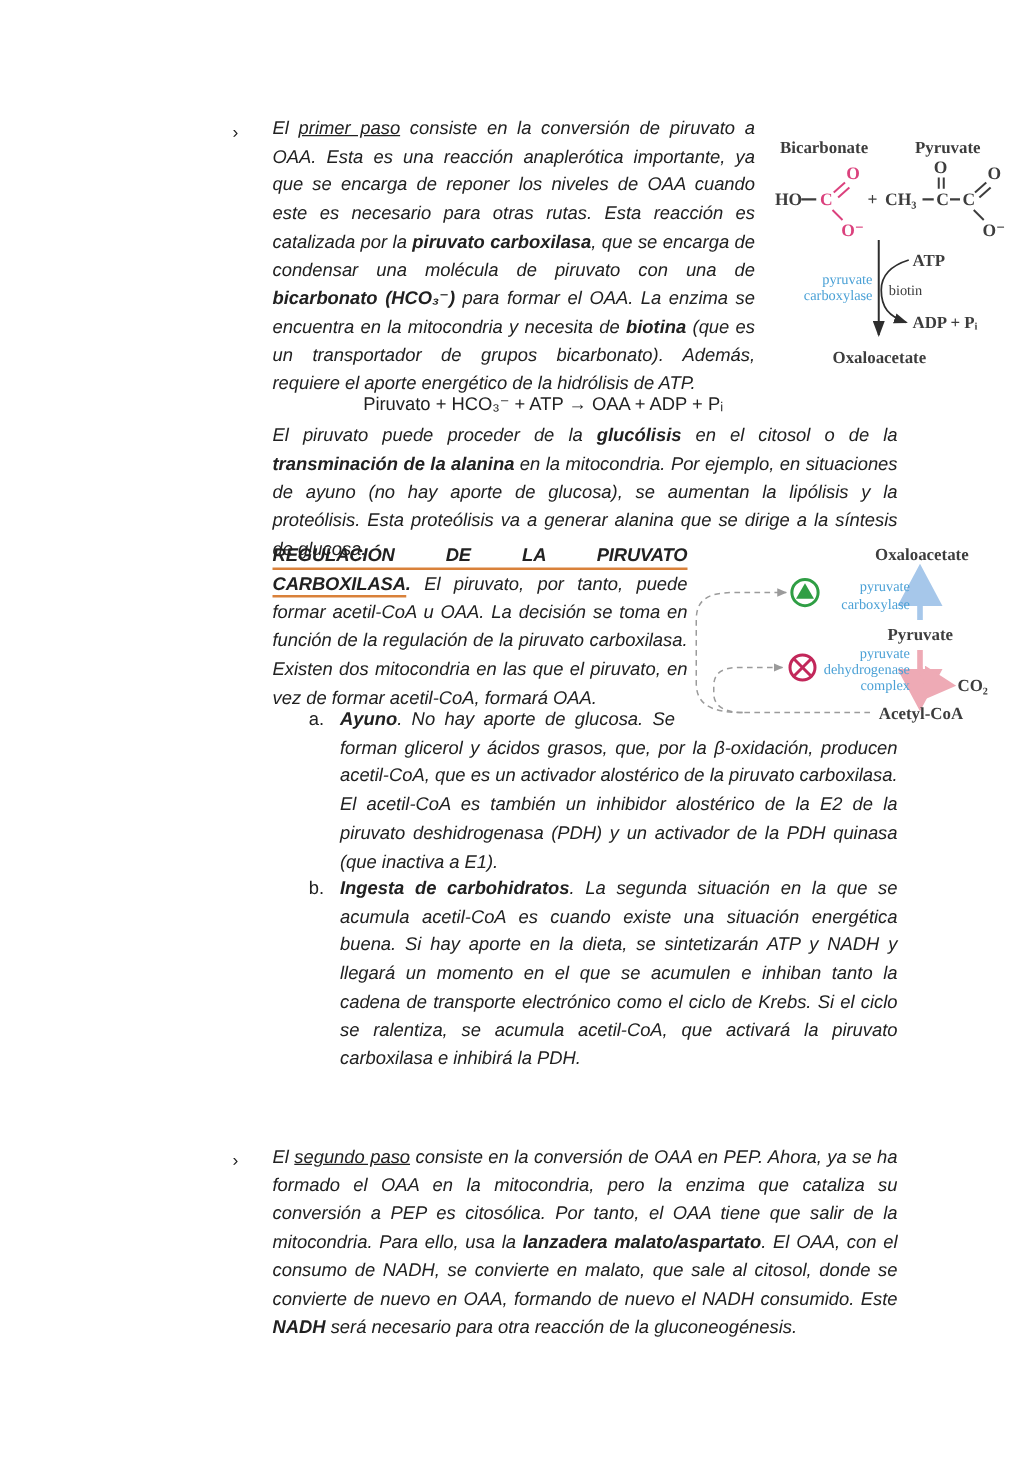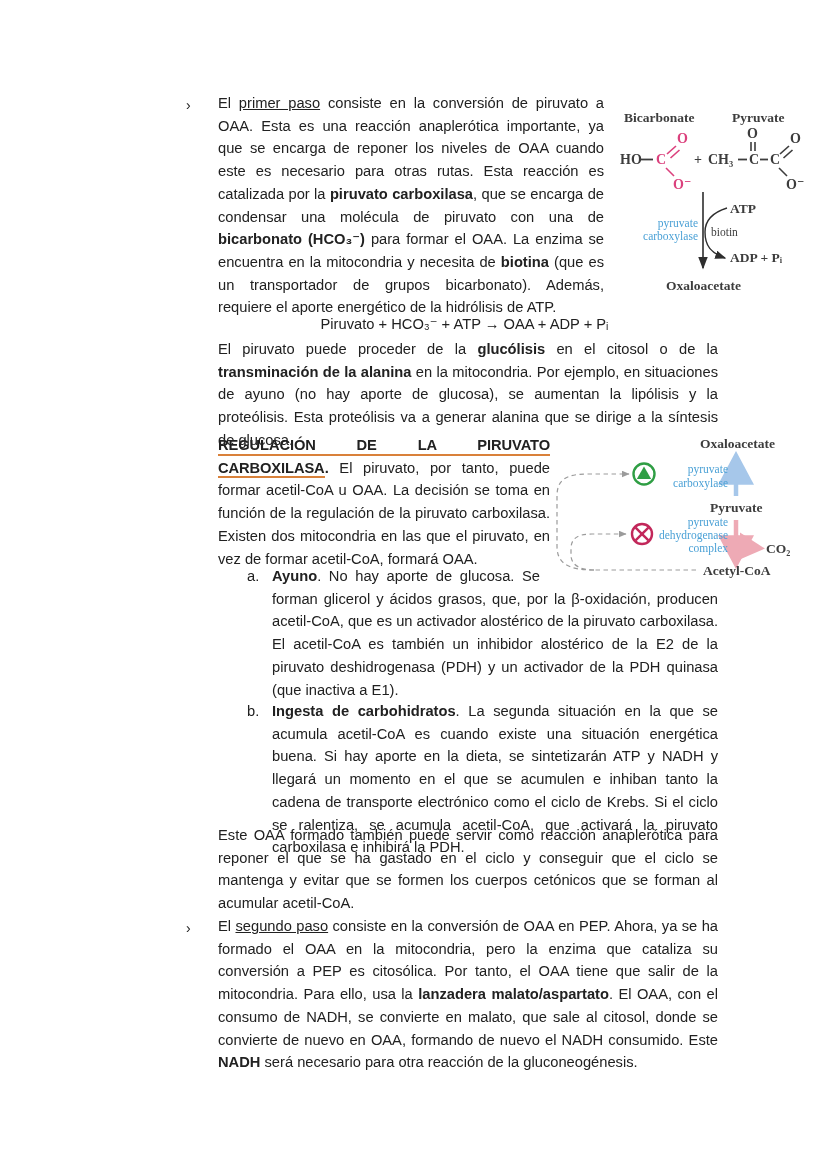--- a/index.html
+++ b/index.html
@@ -3,21 +3,21 @@
 <meta charset="utf-8">
 <style>
   html,body { margin:0; padding:0; background:#ffffff; }
   .page {
     position:relative; width:828px; height:1171px; background:#ffffff;
     font-family:"Liberation Sans","DejaVu Sans",sans-serif;
     color:#212121; overflow:hidden;
   }
   .para {
     position:absolute; margin:0; text-align:justify;
-    font-size:14.7px; line-height:22.7px;
+    font-size:14.7px; line-height:22.7px;font-style:italic;
   }
   .bullet { position:absolute; font-size:14px; color:#212121; }
   .limark { position:absolute; font-size:14.7px; line-height:22.7px; }
   .equation { position:absolute; font-size:14.7px; text-align:center; }
   .b  { font-weight:bold; }
   .u  { text-decoration:underline; }
   .hu { font-weight:bold; letter-spacing:-0.1px;
         border-bottom:2.5px solid #d9813a; padding-bottom:0.5px; }
   .fig { position:absolute; }
   .fig-spacer { float:right; width:178px; height:13px; }
@@ -29,33 +29,32 @@
   .f-small { font-family:"Liberation Serif","DejaVu Serif",serif; font-size:11.5px; fill:#3d3d3d; }
 </style>
 </head>
 <body>
 
 <div class="page">
 
   <div class="bullet" style="left:186px; top:97px;">›</div>
   <p class="para" style="left:218px; top:92px; width:386px;"><span>El </span><span class="u">primer paso</span><span> consiste en la conversión de piruvato a OAA. Esta es una reacción anaplerótica importante, ya que se encarga de reponer los niveles de OAA cuando este es necesario para otras rutas. Esta reacción es catalizada por la </span><span class="b">piruvato carboxilasa</span><span>, que se encarga de condensar una molécula de piruvato con una de </span><span class="b">bicarbonato (HCO₃⁻)</span><span> para formar el OAA. La enzima se encuentra en la mitocondria y necesita de </span><span class="b">biotina</span><span> (que es un transportador de grupos bicarbonato). Además, requiere el aporte energético de la hidrólisis de ATP.</span></p>
 
-  <div class="equation" style="left:232px; top:315px; width:465px;">Piruvato + HCO₃⁻ + ATP → OAA + ADP + Pᵢ</div>
+  <div class="equation" style="left:202px; top:315px; width:465px;">Piruvato + HCO₃⁻ + ATP → OAA + ADP + Pᵢ</div>
 
   <p class="para" style="left:218px; top:338px; width:500px;"><span>El piruvato puede proceder de la </span><span class="b">glucólisis</span><span> en el citosol o de la </span><span class="b">transminación de la alanina</span><span> en la mitocondria. Por ejemplo, en situaciones de ayuno (no hay aporte de glucosa), se aumentan la lipólisis y la proteólisis. Esta proteólisis va a generar alanina que se dirige a la síntesis de glucosa.</span></p>
 
   <p class="para" style="left:218px; top:434px; width:332px;"><span class="hu">REGULACIÓN DE LA PIRUVATO CARBOXILASA</span><span class="b">.</span><span> El piruvato, por tanto, puede formar acetil-CoA u OAA. La decisión se toma en función de la regulación de la piruvato carboxilasa. Existen dos mitocondria en las que el piruvato, en vez de formar acetil-CoA, formará OAA.</span></p>
 
   <div class="limark" style="left:247px; top:565px;">a.</div>
   <p class="para" style="left:272px; top:565px; width:446px;"><span class="fig-spacer"></span><span class="b">Ayuno</span><span>. No hay aporte de glucosa. Se forman glicerol y ácidos grasos, que, por la β-oxidación, producen acetil-CoA, que es un activador alostérico de la piruvato carboxilasa. El acetil-CoA es también un inhibidor alostérico de la E2 de la piruvato deshidrogenasa (PDH) y un activador de la PDH quinasa (que inactiva a E1).</span></p>
 
   <div class="limark" style="left:247px; top:700px;">b.</div>
   <p class="para" style="left:272px; top:700px; width:446px;"><span class="b">Ingesta de carbohidratos</span><span>. La segunda situación en la que se acumula acetil-CoA es cuando existe una situación energética buena. Si hay aporte en la dieta, se sintetizarán ATP y NADH y llegará un momento en el que se acumulen e inhiban tanto la cadena de transporte electrónico como el ciclo de Krebs. Si el ciclo se ralentiza, se acumula acetil-CoA, que activará la piruvato carboxilasa e inhibirá la PDH.</span></p>
 
-  <p class="para" style="left:218px; top:824px; width:500px;"><span>Este OAA formado también puede servir como reacción anaplerótica para reponer el que se ha gastado en el ciclo y conseguir que el ciclo se mantenga y evitar que se formen los cuerpos cetónicos que se forman al acumular acetil-CoA.</span></p>
 
   <div class="bullet" style="left:186px; top:920px;">›</div>
   <p class="para" style="left:218px; top:915px; width:500px;"><span>El </span><span class="u">segundo paso</span><span> consiste en la conversión de OAA en PEP. Ahora, ya se ha formado el OAA en la mitocondria, pero la enzima que cataliza su conversión a PEP es citosólica. Por tanto, el OAA tiene que salir de la mitocondria. Para ello, usa la </span><span class="b">lanzadera malato/aspartato</span><span>. El OAA, con el consumo de NADH, se convierte en malato, que sale al citosol, donde se convierte de nuevo en OAA, formando de nuevo el NADH consumido. Este </span><span class="b">NADH</span><span> será necesario para otra reacción de la gluconeogénesis.</span></p>
 
   <div class="fig" style="left:608px; top:100px; width:220px; height:195px;">
     <svg width="220" height="195" viewBox="0 0 220 195">
       <defs>
         <marker id="adark" markerWidth="8" markerHeight="6" refX="7" refY="3" orient="auto">
           <path d="M0,0 L8,3 L0,6 Z" fill="#2e2e2e"></path>
         </marker>

